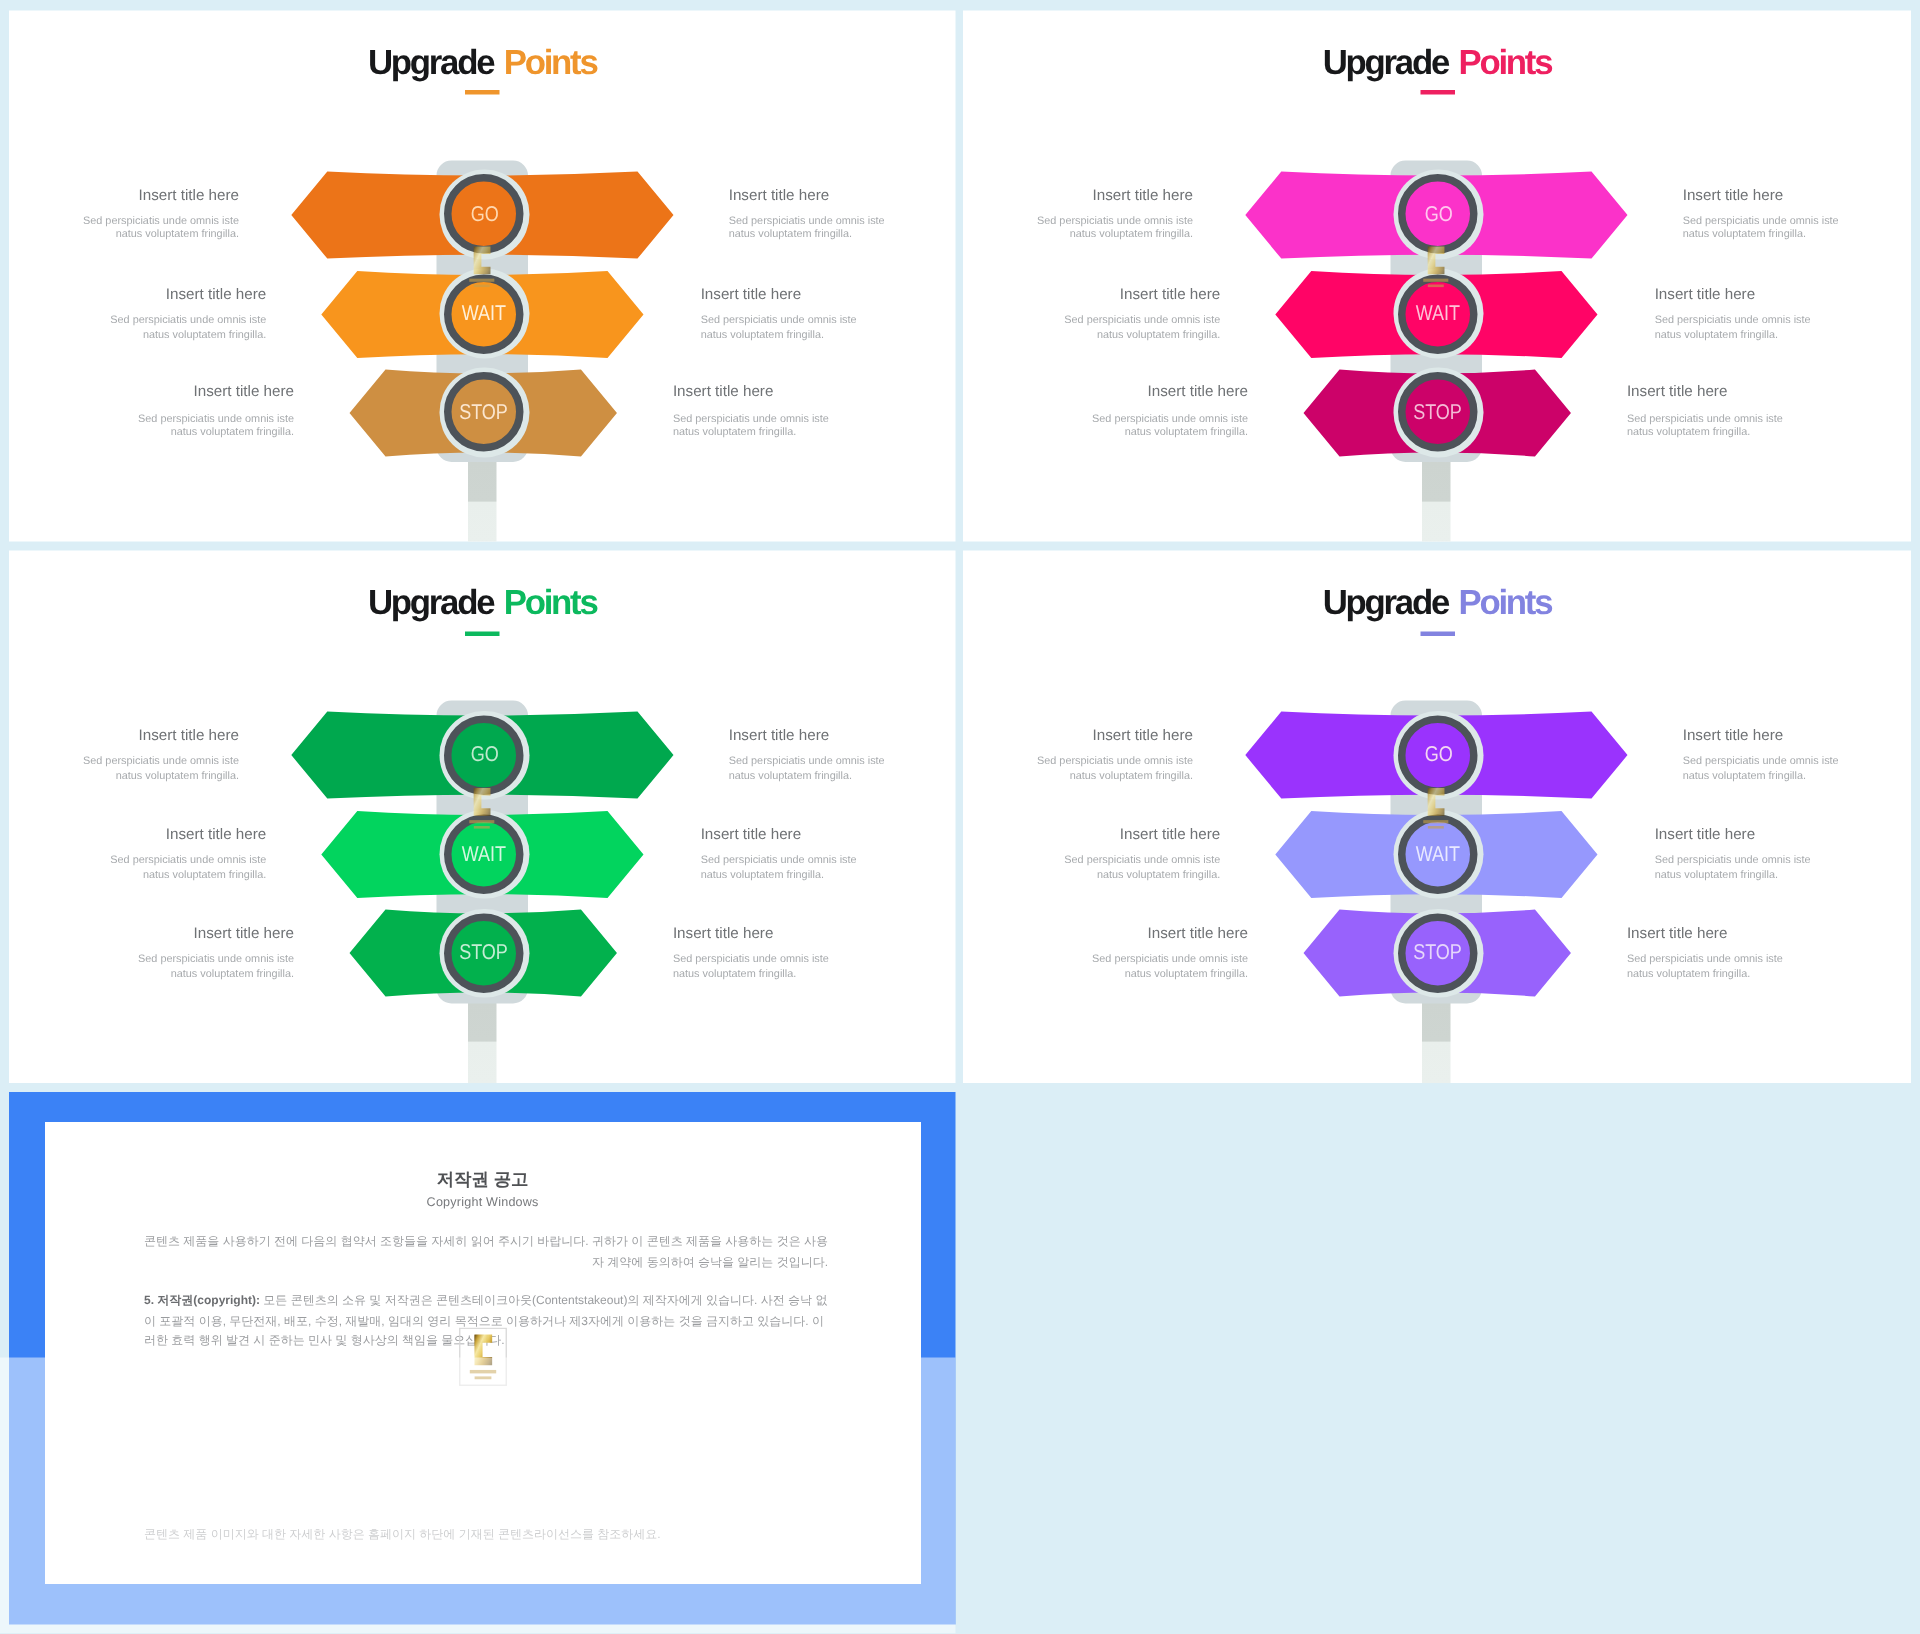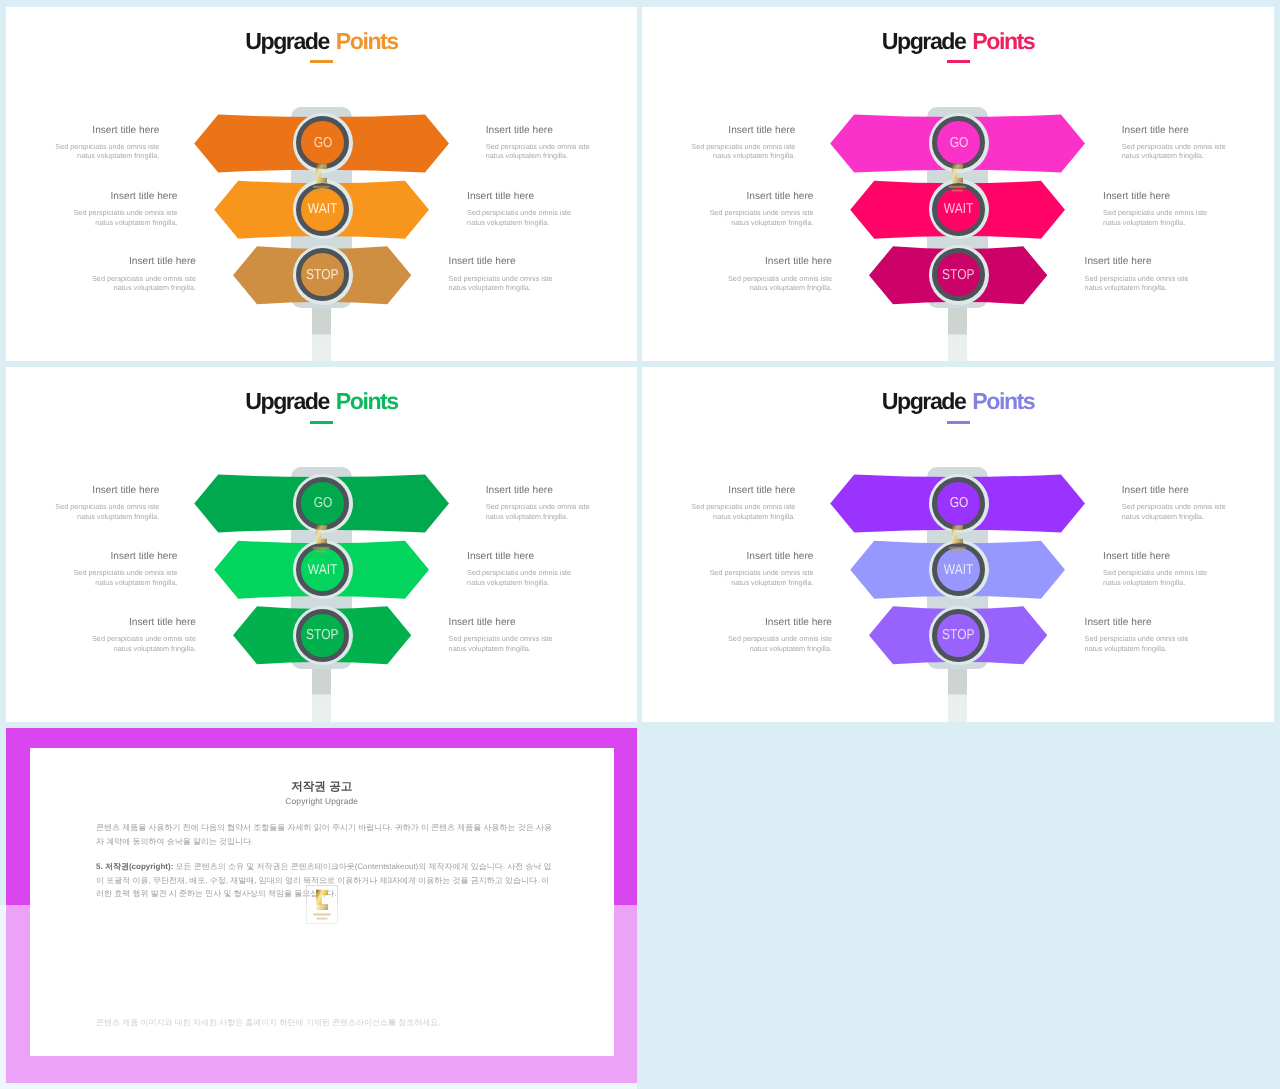--- a/index.html
+++ b/index.html
@@ -456,25 +456,25 @@
                 <stop offset="88%" stop-color="#8e6711"></stop>
                 <stop offset="100%" stop-color="#5d4205"></stop>
               </linearGradient>
             </defs>
             <path d="M10.3 4.7 L22.1 4.7 L22.1 10.2 L15.7 10.2 L15.7 19.6 L22.1 19.6 L22.1 25.1 L10.3 25.1 Z" fill="url(#gW4)"></path>
             <rect x="7.2" y="28.3" width="17.6" height="2.3" fill="#c5a04c"></rect>
             <rect x="10.4" y="32.6" width="11.2" height="1.9" fill="#c5a04c"></rect>
           </svg></div>
       </div>
     </div>
-    <div id="copySlide" style="background: #d946ef;">
+    <div id="copySlide" style="background: #3b82f6;">
       <div id="copyInner">
         <div id="copyTitle">저작권 공고</div>
-        <div id="copySub">Copyright Upgrade</div>
-        <div class="cpara" style="top: 73.3px;">콘텐츠 제품을 사용하기 전에 다음의 협약서 조항들을 자세히 읽어 주시기 바랍니다. 귀하가 이 콘텐츠 제품을 사용하는 것은 사용자 계약에 동의하여 승낙을 알리는 것입니다.</div>
+        <div id="copySub">Copyright Windows</div>
+        <div class="cpara" style="top: 73.3px; text-align: right;">콘텐츠 제품을 사용하기 전에 다음의 협약서 조항들을 자세히 읽어 주시기 바랍니다. 귀하가 이 콘텐츠 제품을 사용하는 것은 사용자 계약에 동의하여 승낙을 알리는 것입니다.</div>
         <div class="cpara" style="top: 112px;"><b>5. 저작권(copyright):</b> 모든 콘텐츠의 소유 및 저작권은 콘텐츠테이크아웃(Contentstakeout)의 제작자에게 있습니다. 사전 승낙 없이 포괄적 이용, 무단전재, 배포, 수정, 재발매, 임대의 영리 목적으로 이용하거나 제3자에게 이용하는 것을 금지하고 있습니다. 이러한 효력 행위 발견 시 준하는 민사 및 형사상의 책임을 물으십니다.</div>
         <div class="cpara" style="top: 267.6px;">콘텐츠 제품 이미지와 대한 자세한 사항은 홈페이지 하단에 기재된 콘텐츠라이선스를 참조하세요.</div>
       </div>
     </div>
     <div id="cwm"><svg width="32" height="39" viewBox="0 0 32 39" preserveAspectRatio="none" style="opacity:0.95">
         <defs>
           <linearGradient id="gW5" x1="0" y1="0.1" x2="1" y2="0.9">
             <stop offset="0%" stop-color="#7d5a0c"></stop>
             <stop offset="12%" stop-color="#c9a233"></stop>
             <stop offset="30%" stop-color="#f6e79f"></stop>

